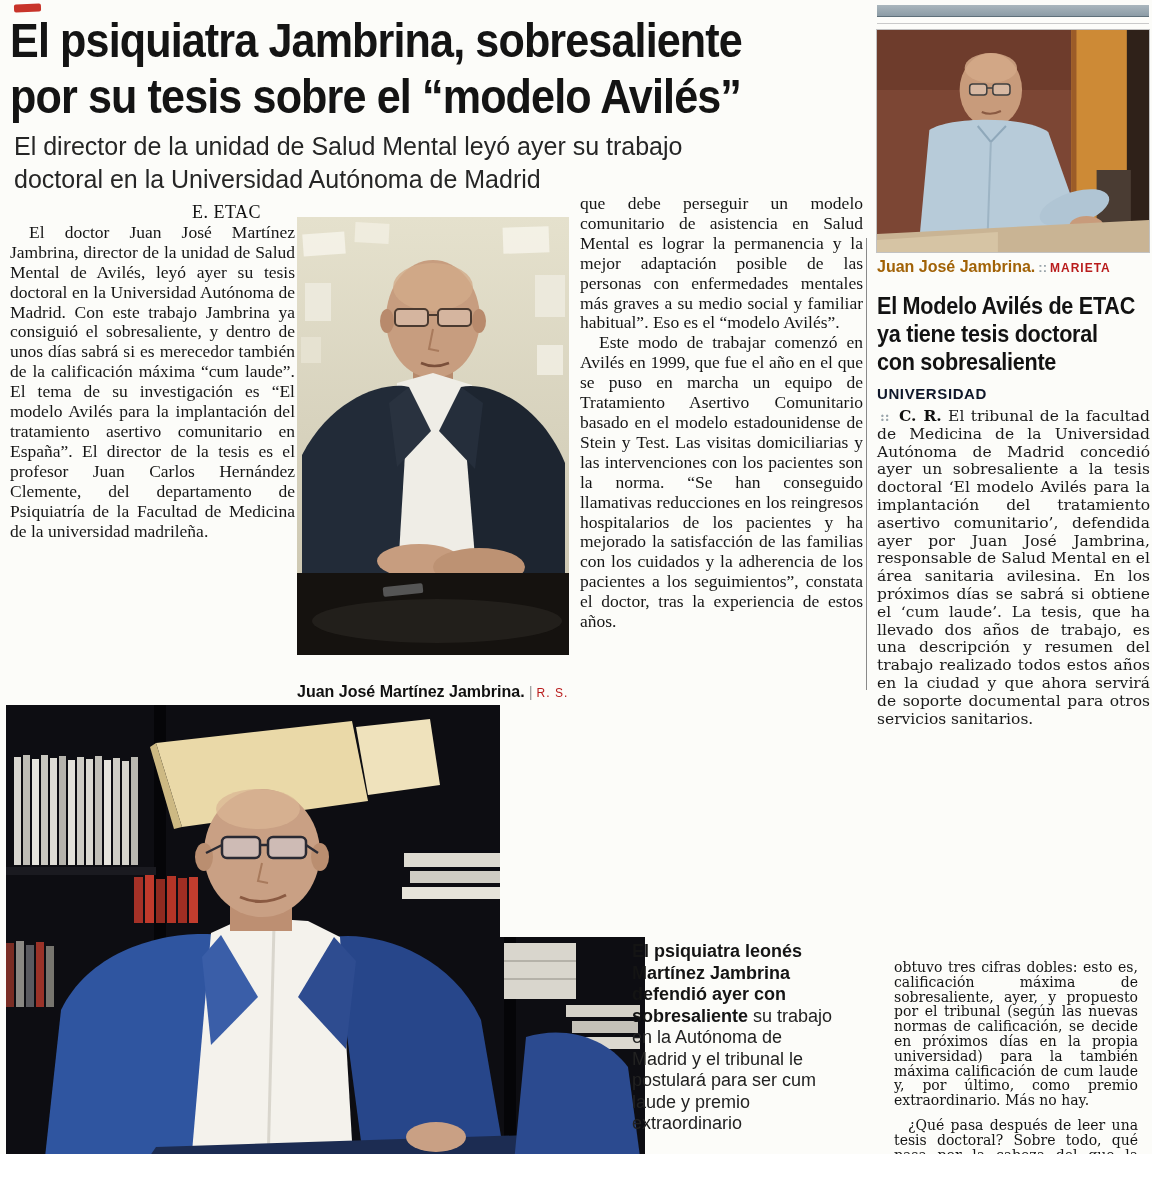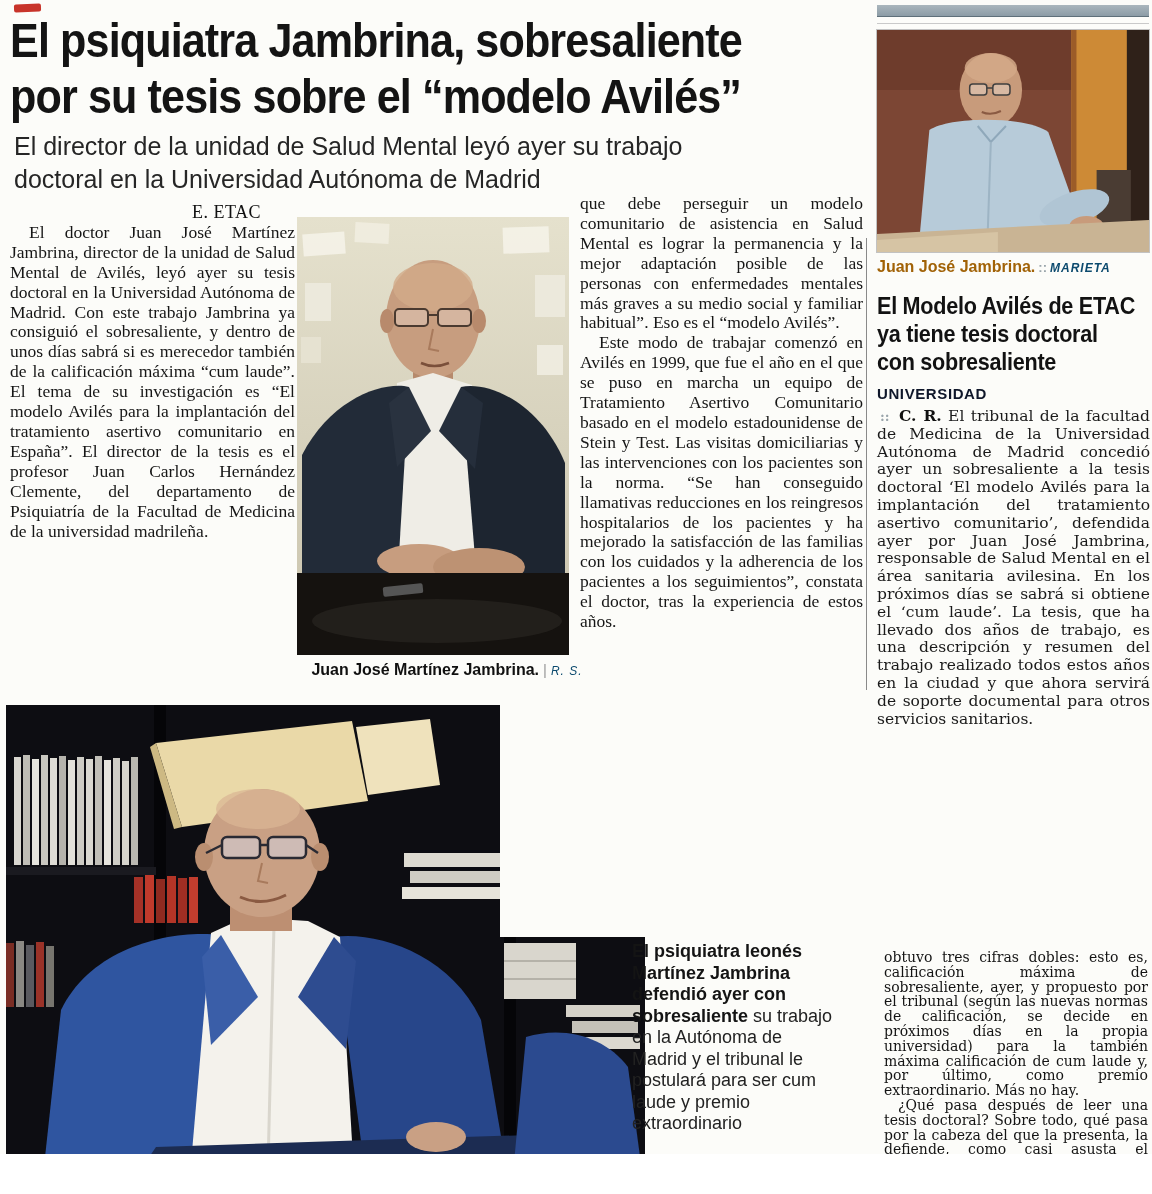--- a/index.html
+++ b/index.html
@@ -22,44 +22,44 @@
   .byline{font-family:"Liberation Serif",serif;font-size:18px;letter-spacing:.5px;text-align:right;padding-right:34px;margin:0 0 2px 0;color:#111;}
   .vrule{left:866px;top:238px;width:1px;height:452px;background:#8a8a8a;}
 
   
   .ph{overflow:hidden;}
   .ph svg{display:block;width:100%;height:100%;}
   .photo1{left:297px;top:217px;width:272px;height:438px;}
   .photo2{left:877px;top:30px;width:272px;height:222px;outline:1px solid #c2c2c2;}
   .photo3{left:6px;top:705px;width:639px;height:489px;}
 
-  .caption1{left:297px;top:661px;width:300px;font-size:16px;color:#101010;text-align:center;}
+  .caption1{left:297px;top:683px;width:300px;font-size:16px;color:#101010;}
   .caption1 .cap-name{font-weight:700;}
   .cap-div{color:#9a9a9a;font-weight:400;padding:0 4px;font-size:15px;}
-  .cap-credit{font-size:12px;color:#0c4a6e;letter-spacing:1px;font-style:italic;}
+  .cap-credit{font-size:12px;color:#b91c1c;letter-spacing:1px;}
   .caption2{left:877px;top:258px;width:272px;font-size:16px;color:#3c3c3c;}
   .caption2 .cap-name{font-weight:700;color:#a16207;}
   .cap-prefix{color:#9aa5ab;font-weight:700;font-size:13px;padding:0 3px;}
   .caption2 .cap-credit{font-weight:700;}
 
   
   .accent-bar{left:877px;top:5px;width:272px;height:11px;background:linear-gradient(#aab6bd,#8c9ca6);border-bottom:1px solid #5f707a;}
   .hairline{left:877px;top:23px;width:272px;height:1px;background:#c9c9c9;}
   .sb-headline{left:877px;top:292px;transform:scaleX(0.9);transform-origin:0 0;}
   .sb-headline .hl{font-weight:700;font-size:24px;line-height:28px;letter-spacing:-.3px;color:#121212;white-space:nowrap;}
   .section-label{left:877px;top:385px;font-weight:700;font-size:15px;letter-spacing:.6px;color:#0f172a;}
   .sb-body{left:877px;top:407px;width:273px;font-family:"DejaVu Serif",serif;font-size:15.5px;line-height:17.8px;text-align:justify;color:#1a1a1a;}
   .sb-byline{font-weight:700;color:#111;}
 
   
   .b-headline{left:515px;top:745px;width:625px;text-align:center;font-family:"Liberation Serif",serif;font-size:66px;line-height:73px;color:#161616;}
   .b-lead{left:632px;top:941px;width:203px;font-size:18px;line-height:21.5px;color:#222;}
   .b-lead .bold{font-weight:700;color:#141414;}
   .b-body{left:884px;top:950px;width:264px;font-family:"DejaVu Serif",serif;font-size:14px;line-height:14.8px;text-align:justify;color:#141414;}
-  .b-body p{margin:0;}
+  .b-body p{margin:10px;}
   .b-body p.indent{text-indent:14px;}
 </style>
 </head>
 <body>
 
 <div id="page">
 
   <div class="abs red-mark"></div>
 
   <div class="abs main-headline">

